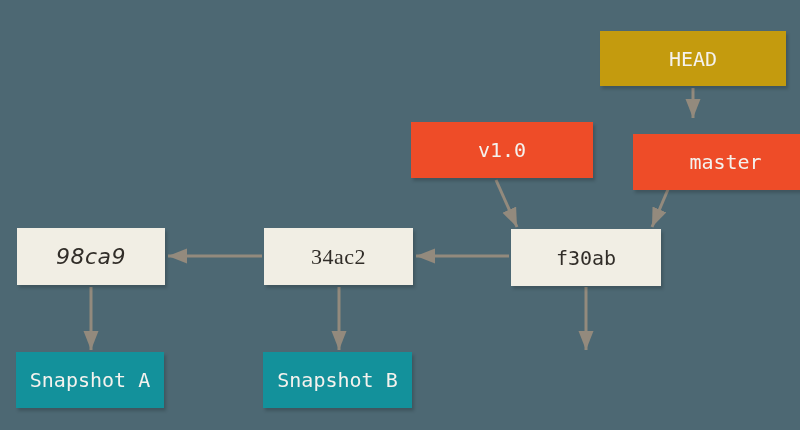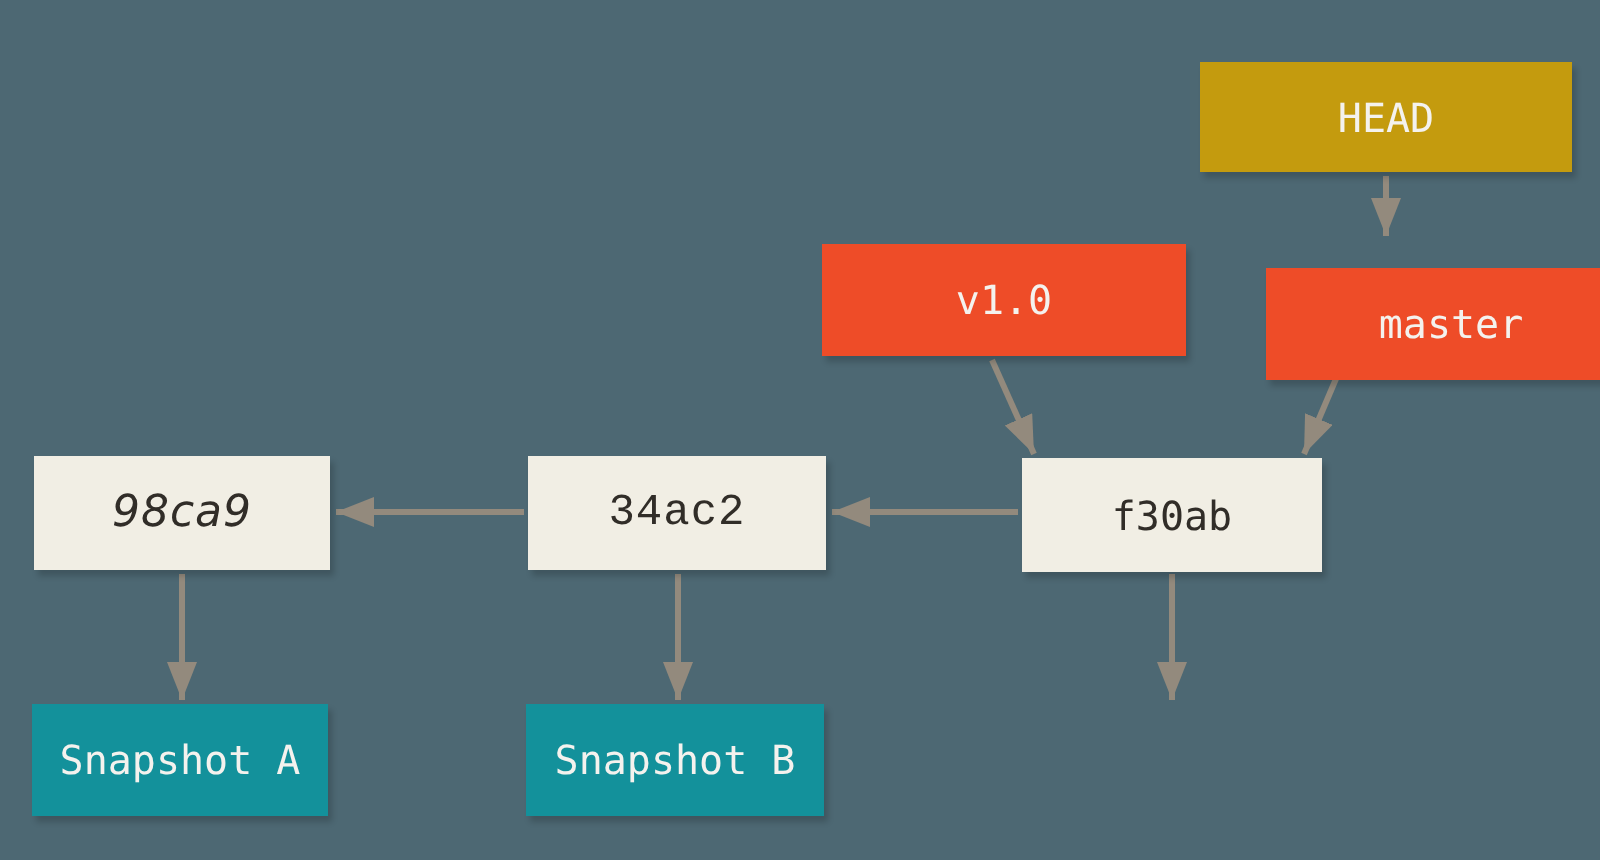--- a/index.html
+++ b/index.html
@@ -52,21 +52,21 @@
   }
   .ref-master { left: 601px; top: 134px; width: 185px; height: 56px; margin-left: 32px; }
   .ref-v10   { left: 411px; top: 122px; width: 182px; height: 56px; }
   .commit-box {
     background: var(--color-commit_box, #f1eee4);
     color: var(--color-commit_text, #312d28);
   }
   .commit-98ca9 { left: 17px;  top: 228px; width: 148px; height: 57px;
     font-family: "DejaVu Sans", sans-serif; font-size: 22px; letter-spacing: 0.5px; font-style: italic; }
   .commit-34ac2 { left: 264px; top: 228px; width: 149px; height: 57px;
-    font-family: Liberation Mono, monospace; font-size: 22px; letter-spacing: 0.5px; }
+    font-family: Liberation Serif, serif; font-size: 22px; letter-spacing: 0.5px; }
   .commit-f30ab { left: 511px; top: 229px; width: 150px; height: 57px;
     font-size: 20px; }
   .snapshot-box {
     background: var(--color-snapshot_box, #13919b);
     color: var(--color-label_text, #f4f2ee);
     font-size: 20px;
   }
   .snap-a { left: 16px;  top: 352px; width: 148px; height: 56px; }
   .snap-b { left: 263px; top: 352px; width: 149px; height: 56px; }
   .snap-c { left: 511px; top: 352px; width: 149px; height: 56px; }

